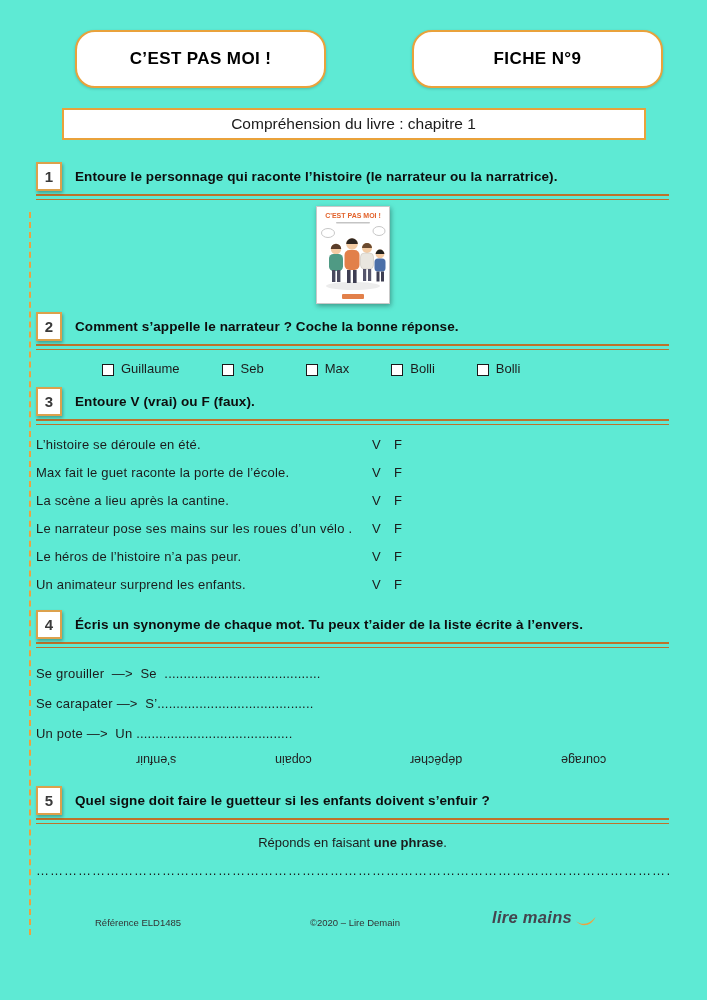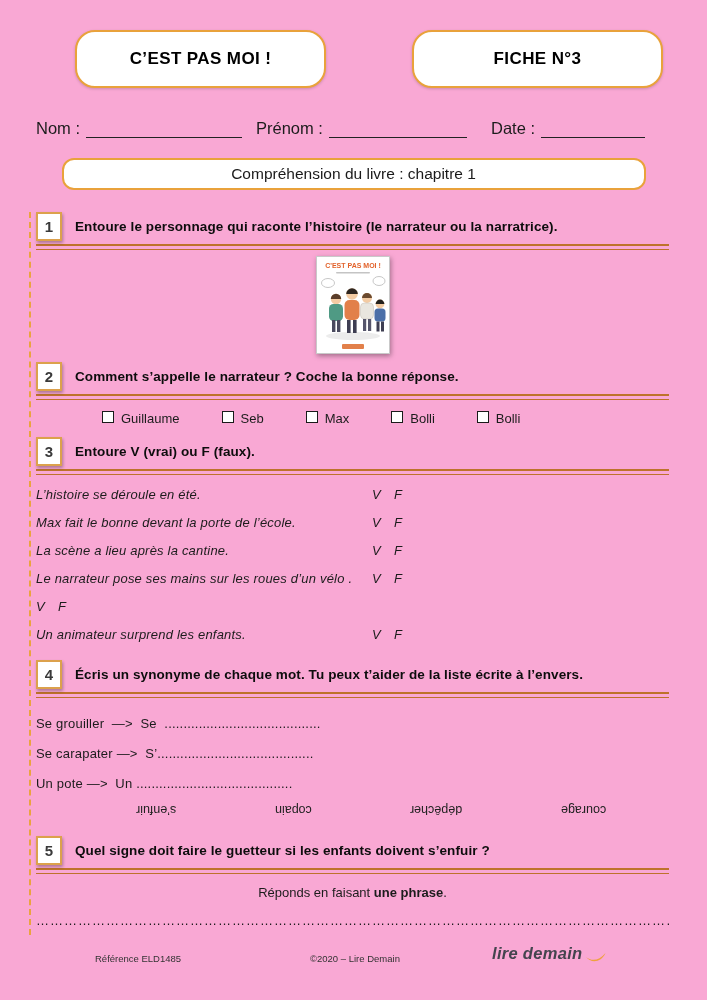--- a/index.html
+++ b/index.html
@@ -1,19 +1,19 @@
 <!DOCTYPE html>
 <html><head>
 <meta charset="utf-8">
 <style>
   html,body{margin:0;padding:0;background:#fff;}
   .page{
     position:relative;
     width:707px;height:1000px;
-    background:#f9a8d4;
+    background:#5eead4;
     outline:1px solid #c9c9c9;
     font-family:"Liberation Sans","DejaVu Sans",sans-serif;
     color:#1c1c1c;
     overflow:hidden;
     box-sizing:border-box;
   }
   
   .badges{display:flex;gap:86px;padding-top:30px;margin-left:75px;}
   .badge{
     width:247px;height:54px;
@@ -27,21 +27,21 @@
   .identity{margin:30px 38px 0 36px;font-size:16.5px;display:flex;align-items:flex-end;white-space:nowrap;}
   .blank{display:inline-block;border-bottom:1.4px solid #222;height:19px;}
   .b-nom{width:156px;margin-left:6px;}
   .b-prenom{width:138px;margin-left:6px;}
   .b-date{width:104px;margin-left:6px;}
   .lbl-prenom{margin-left:14px;}
   .lbl-date{margin-left:24px;}
   
   .section-box{
     margin:20px auto 0;width:580px;height:28px;
-    border:2px solid #E9A23B;border-radius:12px;
+    border:2px solid #E9A23B;border-radius:0;
     display:flex;align-items:center;justify-content:center;
     font-size:15.5px;color:#1a1a1a;background:#fff;
   }
   
   .dashline{position:absolute;left:29px;top:212px;height:723px;width:0;border-left:2px dashed #EBA33F;}
   
   .content{position:relative;margin:0 38px 0 36px;}
   .q-header{display:flex;align-items:center;}
   .qnum{
     flex:0 0 auto;width:22px;height:25px;
@@ -49,61 +49,53 @@
     display:flex;align-items:center;justify-content:center;
     font-weight:bold;font-size:15px;color:#3a3a3a;
     box-shadow:1px 2px 3px rgba(0,0,0,.3);
   }
   .qprompt{font-weight:bold;font-size:13.5px;margin-left:13px;color:#0d0d0d;letter-spacing:.1px;}
   .rule{margin-top:3px;height:3px;border-top:2px solid #BE722B;border-bottom:1px solid #BE722B;}
   
   .cover-wrap{margin:6px auto 0;width:74px;height:98px;box-shadow:1px 2px 5px rgba(0,0,0,.35);}
   
   .options{display:flex;gap:30px;margin-top:9px;padding-left:54px;font-size:13px;height:18px;align-items:center;}
-  .opt{display:flex;align-items:flex-start;white-space:nowrap;padding-left:12px;}
+  .opt{display:flex;align-items:flex-end;white-space:nowrap;padding-left:12px;}
   .cb{width:10px;height:10px;border:1.6px solid #1a1a1a;display:inline-block;margin-right:7px;background:#fff;}
   
-  .tf-list{margin-top:5px;font-size:13px;letter-spacing:.2px;font-style:italic;}
+  .tf-list{margin-top:5px;font-size:13px;letter-spacing:.2px;}
   .tf-row{display:flex;align-items:center;height:28px;}
   .tf-stmt{width:336px;}
   .tf-v{width:22px;}
   
   .syn-list{margin-top:10px;font-size:13px;letter-spacing:.2px;}
   .syn-line{height:30px;display:flex;align-items:center;white-space:pre;}
   .reversed-row{margin:5px 0 0 100px;width:470px;display:flex;justify-content:space-between;font-size:12.5px;color:#222;}
   .reversed-word{display:inline-block;transform:rotate(180deg);}
   
   .instruction{margin-top:11px;font-size:13px;text-align:center;}
   .answer-dots{margin-top:13px;font-size:13px;white-space:nowrap;overflow:hidden;width:100%;letter-spacing:1px;color:#1c1c1c;}
   
-  .footer{position:absolute;left:0;top:944px;width:707px;height:30px;font-size:9.5px;color:#333;}
+  .footer{position:absolute;left:0;top:908px;width:707px;height:30px;font-size:9.5px;color:#333;}
   .foot-ref{position:absolute;left:95px;top:9px;}
   .foot-copy{position:absolute;left:310px;top:9px;}
   .logo{position:absolute;left:492px;top:0;display:flex;align-items:flex-end;}
   .logo-text{font-style:italic;font-weight:bold;font-size:16.5px;color:#44444e;letter-spacing:.3px;}
   .bold{font-weight:bold;}
 </style>
 </head>
 <body>
 
 <div class="page">
 
   <div class="badges">
     <div class="badge">C’EST PAS MOI !</div>
-    <div class="badge">FICHE N°3</div>
-  </div>
-
-  <div class="identity">
-    <span>Nom :</span>
-    <span class="blank b-nom"></span>
-    <span class="lbl-prenom">Prénom :</span>
-    <span class="blank b-prenom"></span>
-    <span class="lbl-date">Date :</span>
-    <span class="blank b-date"></span>
-  </div>
+    <div class="badge">FICHE N°9</div>
+  </div>
+
 
   <div class="section-box">
     <span>Compréhension du livre : chapitre 1</span>
   </div>
 
   <div class="dashline"></div>
 
   <div class="content">
 
     <div class="q-header" style="margin-top:22px;">
@@ -184,35 +176,36 @@
     </div>
     <div class="rule"></div>
 
     <div class="tf-list">
       <div class="tf-row">
         <span class="tf-stmt">L’histoire se déroule en été.</span>
         <span class="tf-v">V</span>
         <span>F</span>
       </div>
       <div class="tf-row">
-        <span class="tf-stmt">Max fait le bonne devant la porte de l’école.</span>
+        <span class="tf-stmt">Max fait le guet raconte la porte de l’école.</span>
         <span class="tf-v">V</span>
         <span>F</span>
       </div>
       <div class="tf-row">
         <span class="tf-stmt">La scène a lieu après la cantine.</span>
         <span class="tf-v">V</span>
         <span>F</span>
       </div>
       <div class="tf-row">
         <span class="tf-stmt">Le narrateur pose ses mains sur les roues d’un vélo .</span>
         <span class="tf-v">V</span>
         <span>F</span>
       </div>
       <div class="tf-row">
+        <span class="tf-stmt">Le héros de l’histoire n’a pas peur.</span>
         <span class="tf-v">V</span>
         <span>F</span>
       </div>
       <div class="tf-row">
         <span class="tf-stmt">Un animateur surprend les enfants.</span>
         <span class="tf-v">V</span>
         <span>F</span>
       </div>
     </div>
 
@@ -246,20 +239,20 @@
     </div>
 
     <div class="answer-dots">……………………………………………………………………………………………………………………………………………………………………</div>
 
   </div>
 
   <div class="footer">
     <span class="foot-ref">Référence ELD1485</span>
     <span class="foot-copy">©2020 – Lire Demain</span>
     <span class="logo">
-      <span class="logo-text">lire demain</span>
+      <span class="logo-text">lire mains</span>
       <svg width="22" height="13" viewBox="0 0 22 13" style="margin-left:3px;">
         <path d="M1 7 C 6.5 11.5, 14 11, 20.5 3 C 16.5 12.5, 6 13.5, 1 7 Z" fill="#EFA13D"></path>
       </svg>
     </span>
   </div>
 
 </div>
 
 </body></html>

